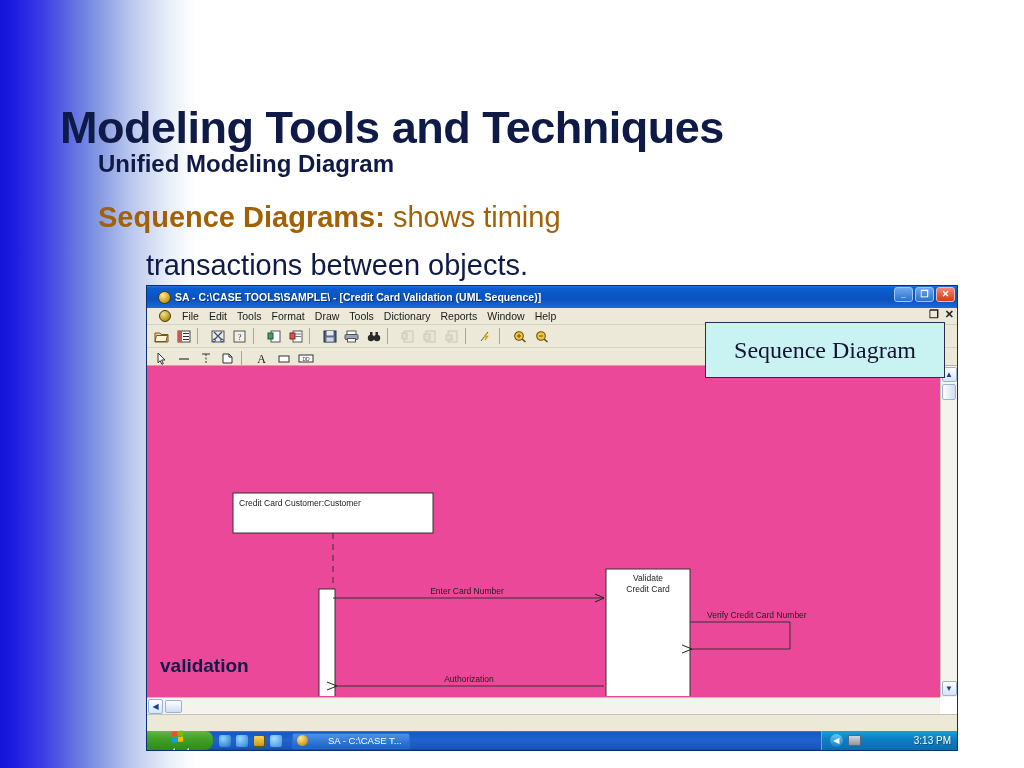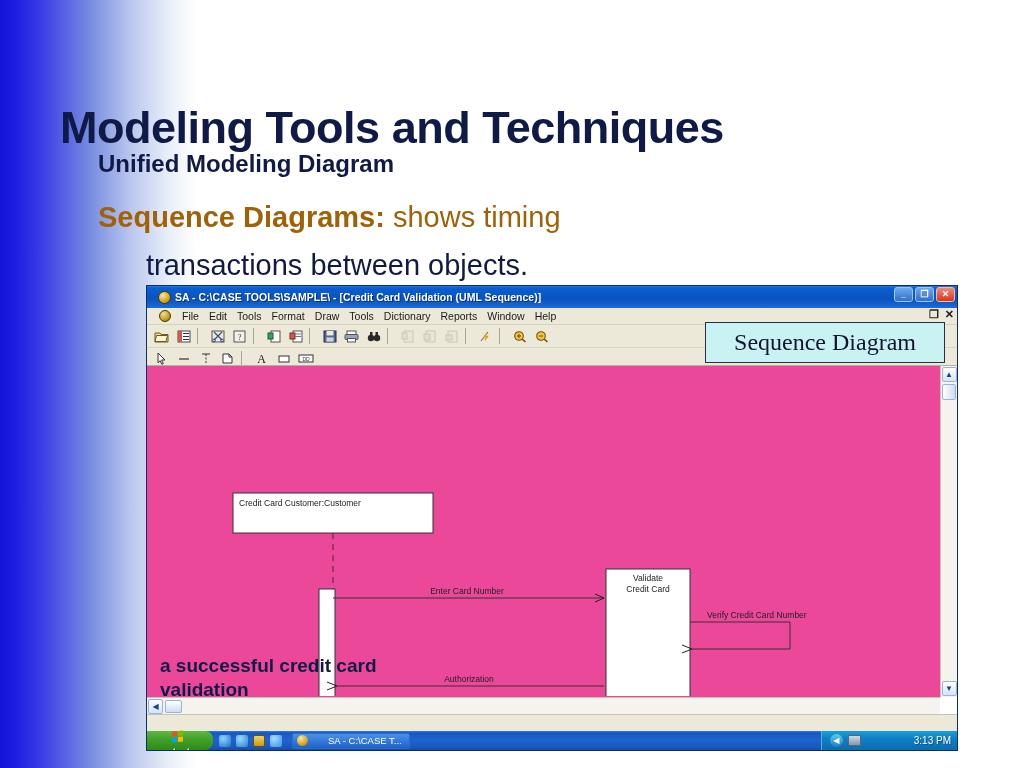--- a/index.html
+++ b/index.html
@@ -209,21 +209,21 @@
     width:13px; height:13px; border-radius:50%;
     background:linear-gradient(to bottom,#5fc8ef,#1a82c4);
     color:#fff; font-size:8px; display:flex; align-items:center; justify-content:center;
   }
   .tray-net{ width:13px; height:11px; background:linear-gradient(#cfd8e4,#8a97a8); border:1px solid #5a6675; border-radius:1px; }
   .clock{ color:#fff; font-size:10px; white-space:nowrap; text-shadow:1px 1px 0 rgba(0,0,0,.3);margin-left:48px; }
 
   
   .callout{
     position:absolute; left:705px; top:322px;
-    width:240px; height:41px;
+    width:240px; height:56px;
     background:#c9f2f2; border:1px solid #2b2b4d;
     display:flex; align-items:center; justify-content:center;
     font-family:"Liberation Serif", serif;
     font-size:24px; color:#141432; z-index:35;
   }
 
   
   .sd-text{ font-family:"Liberation Sans", sans-serif; font-size:8.5px; fill:#222; }
 </style>
 </head>
@@ -492,15 +492,14 @@
       <div class="tray-net"></div>
       <div class="clock">3:13 PM</div>
     </div>
   </div>
 
 </div>
 
 <div class="callout">Sequence Diagram</div>
 
 <div class="caption">
-  <span class="l2">a successful credit card</span>
   <span class="l3">validation</span>
 </div>
 
 </body></html>

